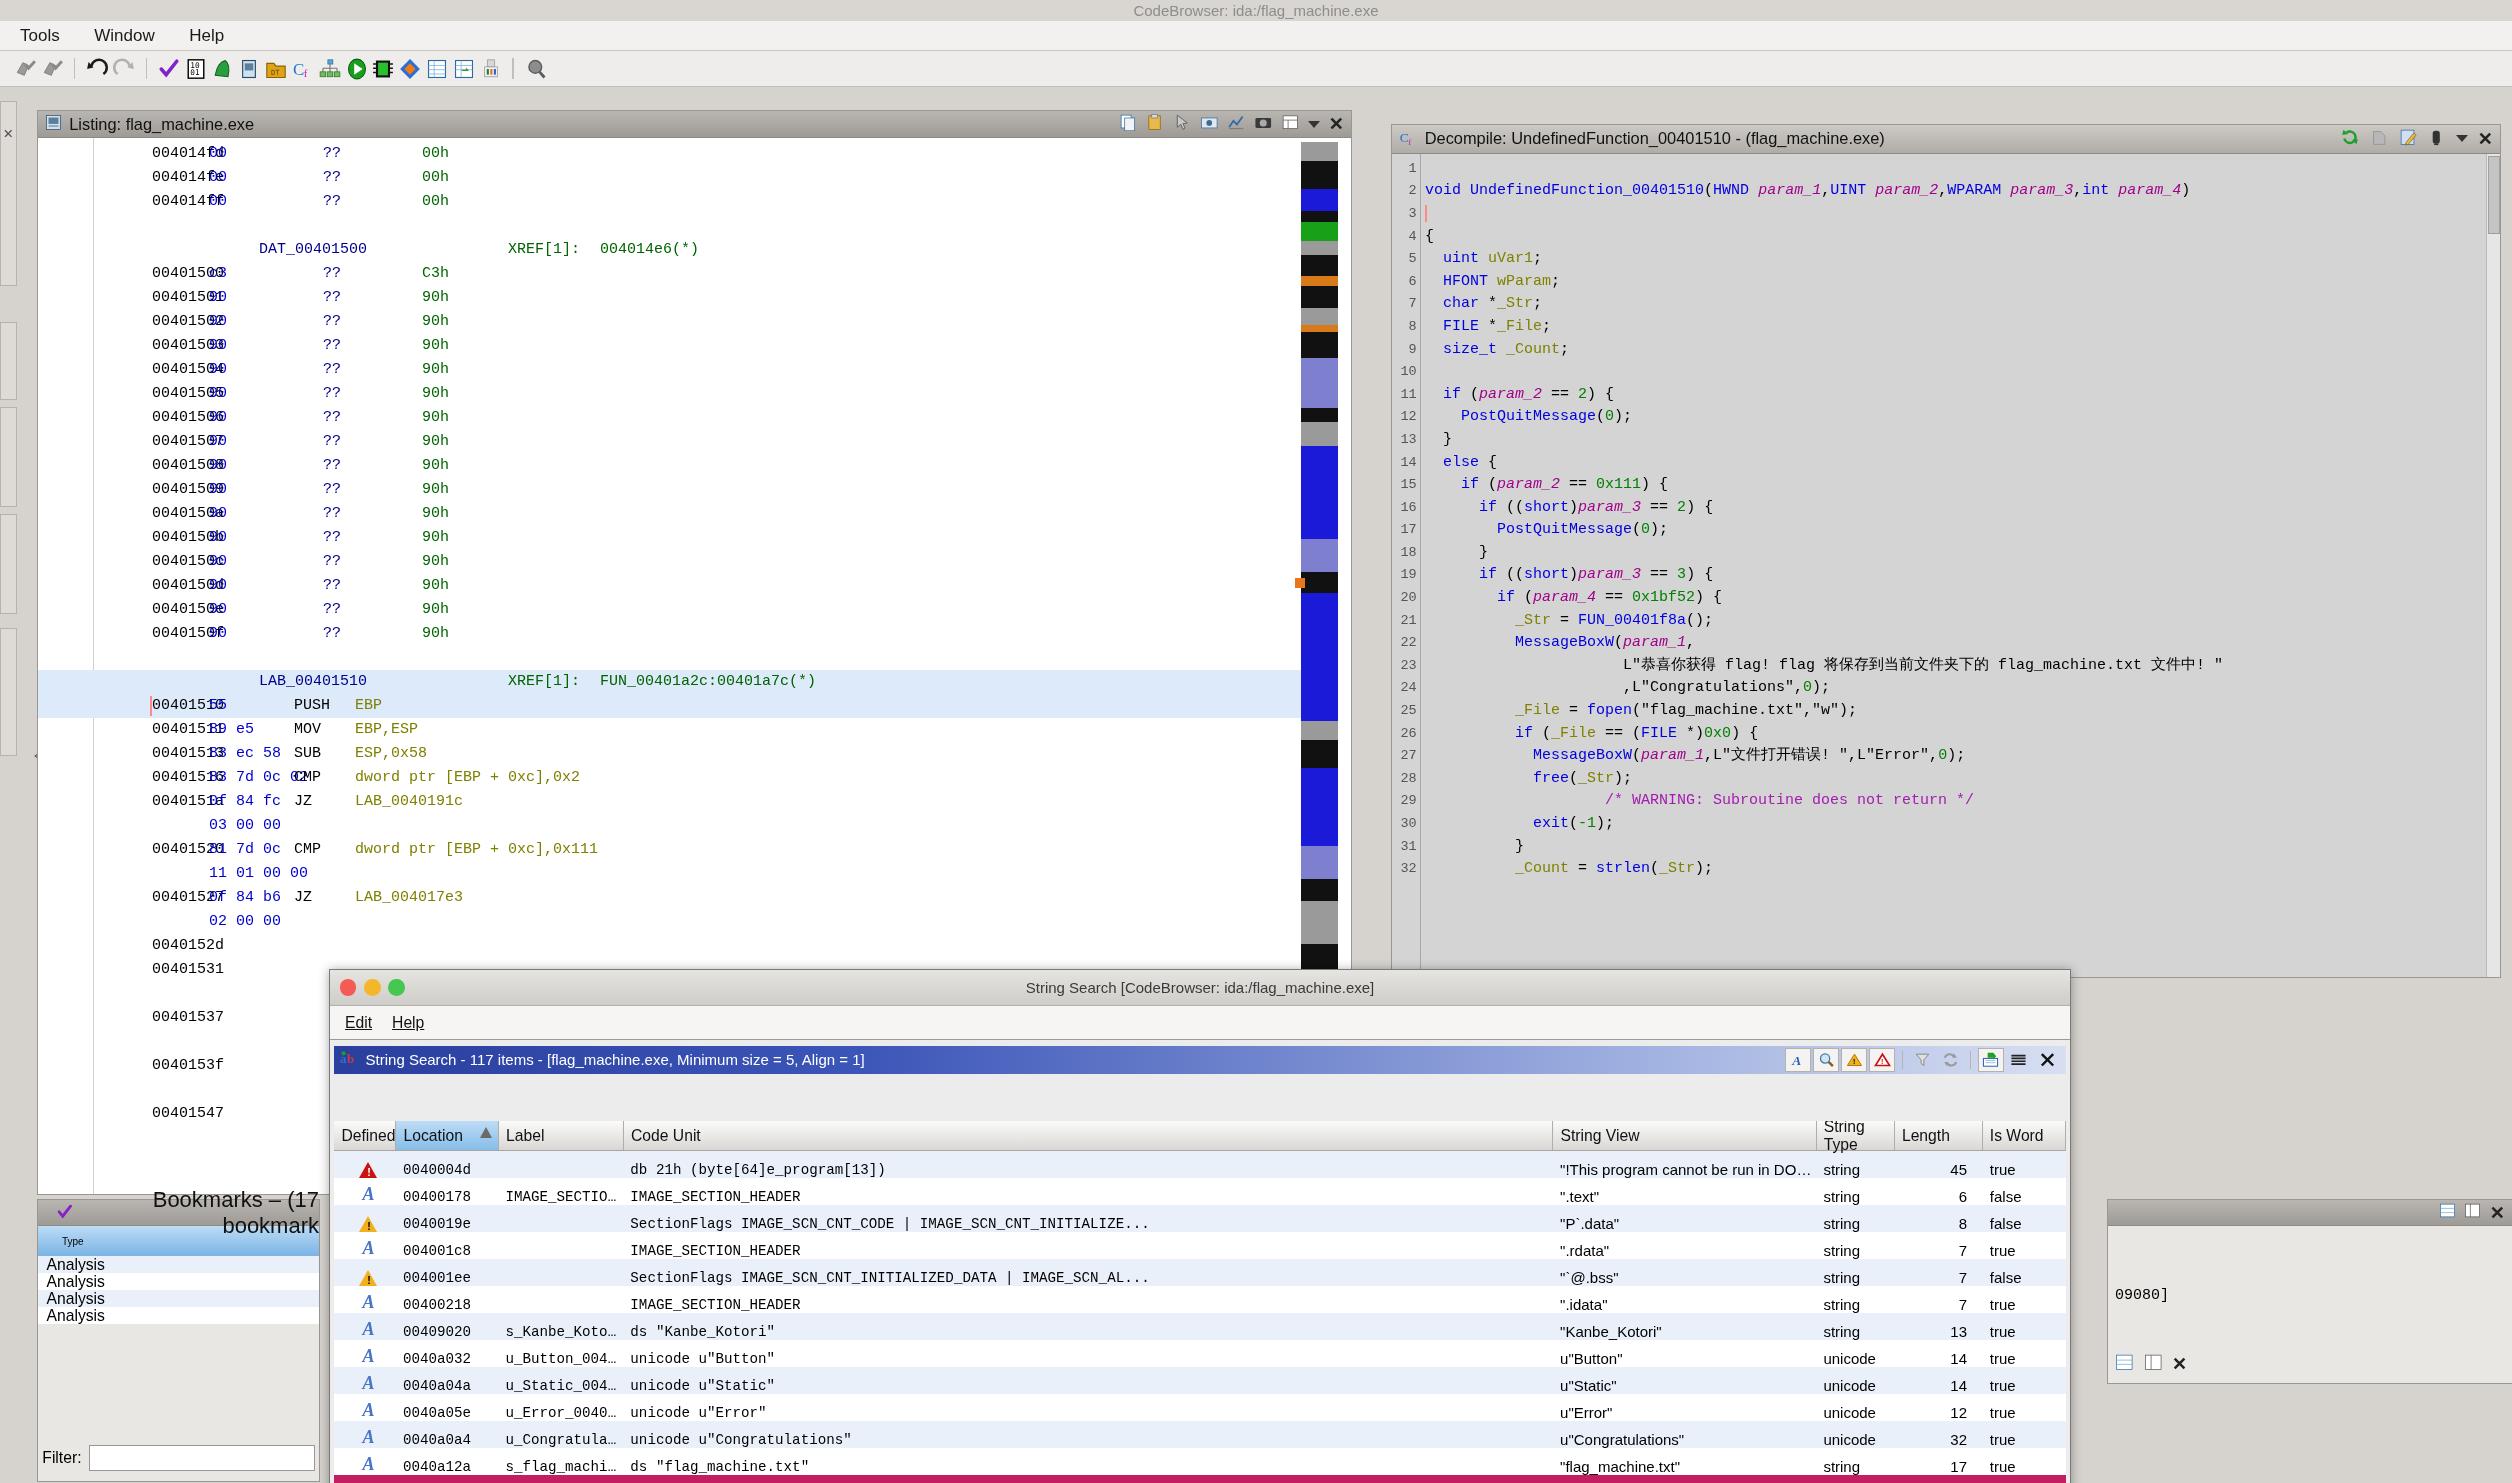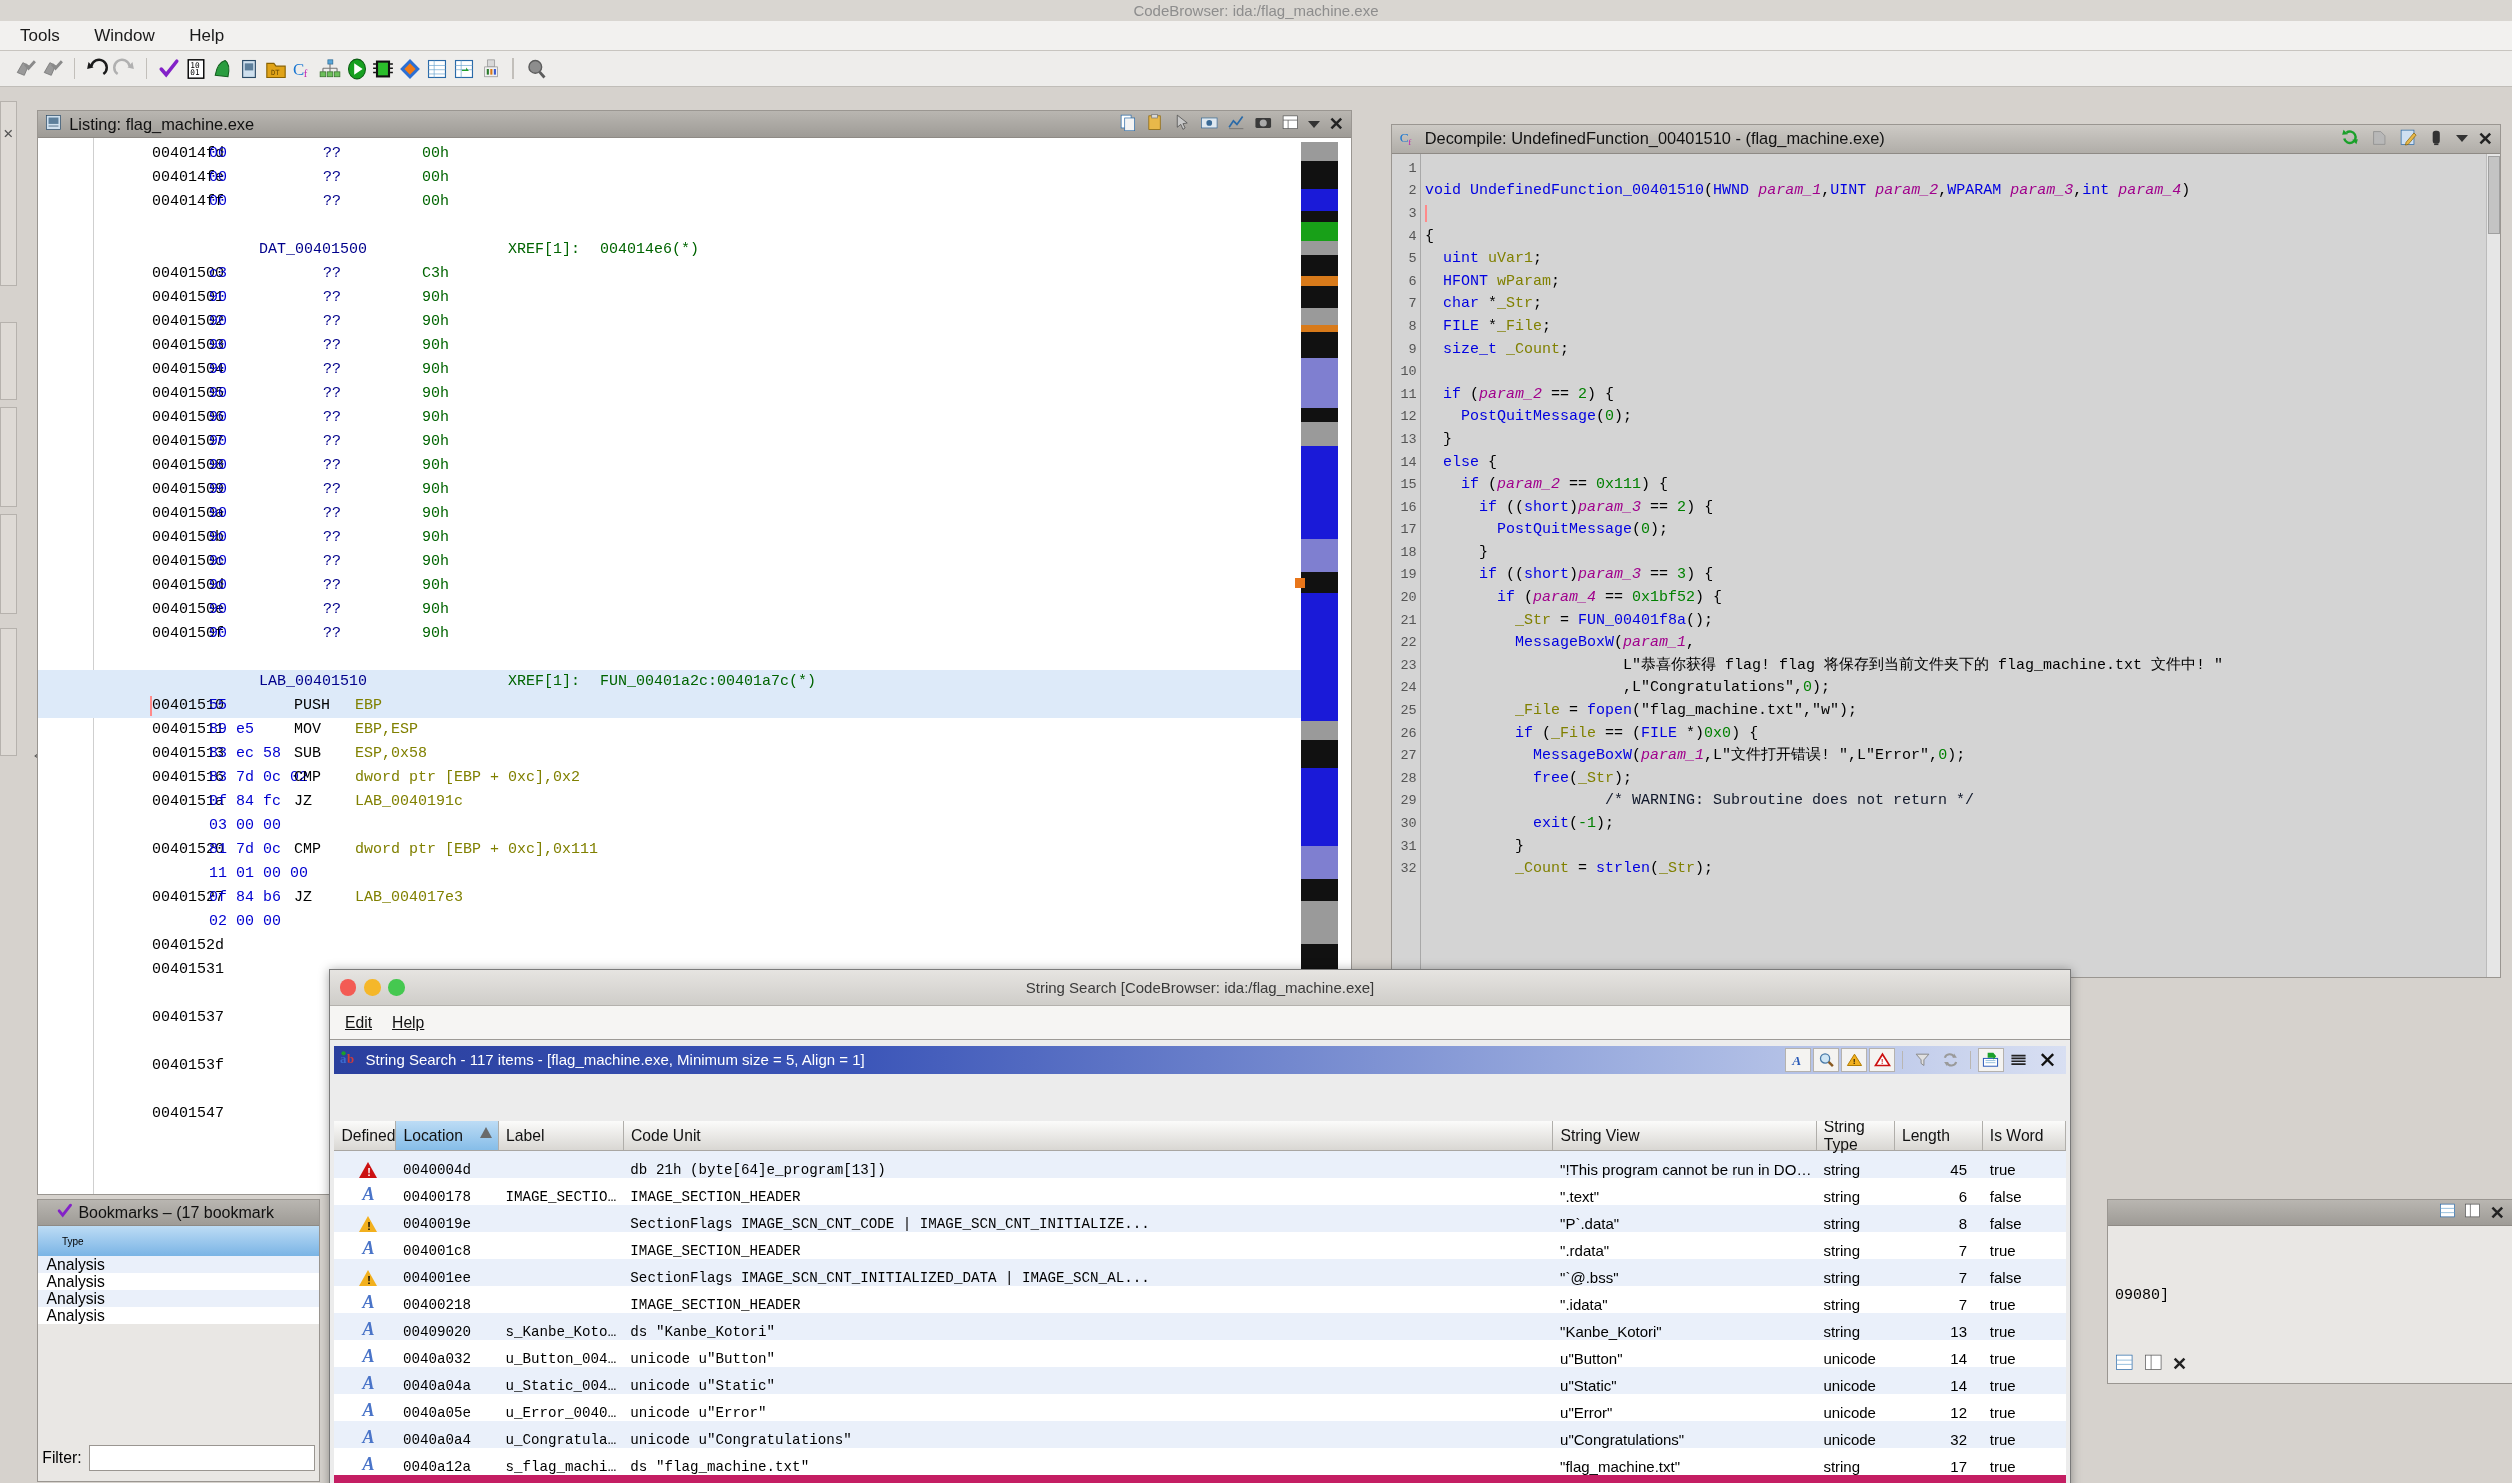--- a/index.html
+++ b/index.html
@@ -123,21 +123,21 @@
   }
   #decomp-code {
     position:absolute; left:33px; top:4.3px; right:15.7px; bottom:0;
     font-family:"Liberation Mono", monospace; font-size:15px;
     line-height:22.6px; white-space:pre; color:#000;
   }
   .k   { color:#0000e0; }      
   .vr  { color:#808000; }      
   .pm  { color:#a0008c;font-style:italic; }      
   .num { color:#008000; }      
-  .cm  { color:#0f172a; }
+  .cm  { color:#a21caf; }
 
   
   #ss-dialog {
     position:absolute; left:329px; top:882px; width:1742px; height:601px;
     background:#ececec; border:0.7px solid #7a7a7a;
     box-shadow:0 1.4px 10px rgba(0,0,0,.35);
   }
   #ss-titlebar {
     height:36px; background:linear-gradient(to bottom,#e6e4e1,#cfcdc9);
     display:flex; align-items:center; position:relative;
@@ -213,22 +213,23 @@
   }
   .ico-err::after{ content:"!"; position:absolute; left:7.8px; top:4.3px; font-size:10.7px; color:#fff; font-weight:bold; }
 
   
   #bm-win {
     position:absolute; left:37px; top:1112px; width:283px; height:283px;
     background:#e9e7e4; border:0.7px solid #9a9691;
   }
   #bm-header {
     height:26px; background:linear-gradient(to bottom,#b9b6b1,#9e9b96);
-    display:flex; align-items:center; padding-left:19px; font-size:16px; color:#111;
+    display:flex; align-items:center; padding-left:19px; font-size:22px; color:#111;
     border-bottom:0.7px solid #8e8a85;
+    text-align:right;
   }
   #bm-thead { height:30px; background:linear-gradient(to bottom,#bddcf5,#7ab4e5);
     display:flex; align-items:center; padding-left:24px; font-size:10px; }
   .bm-row { height:17px; display:flex; align-items:center; padding-left:8.5px; font-size:15.7px; }
   .bm-row.odd { background:#eaf0fa; } .bm-row.even { background:#fff; }
   #bm-filter { position:absolute; left:4.3px; bottom:7.1px; right:4.3px; height:31px;
     display:flex; align-items:center; gap:7.1px; font-size:15.7px; }
   #bm-filter .inp { flex:1; height:26px; background:#fff; border:0.7px solid #9a9691; }
 
   

